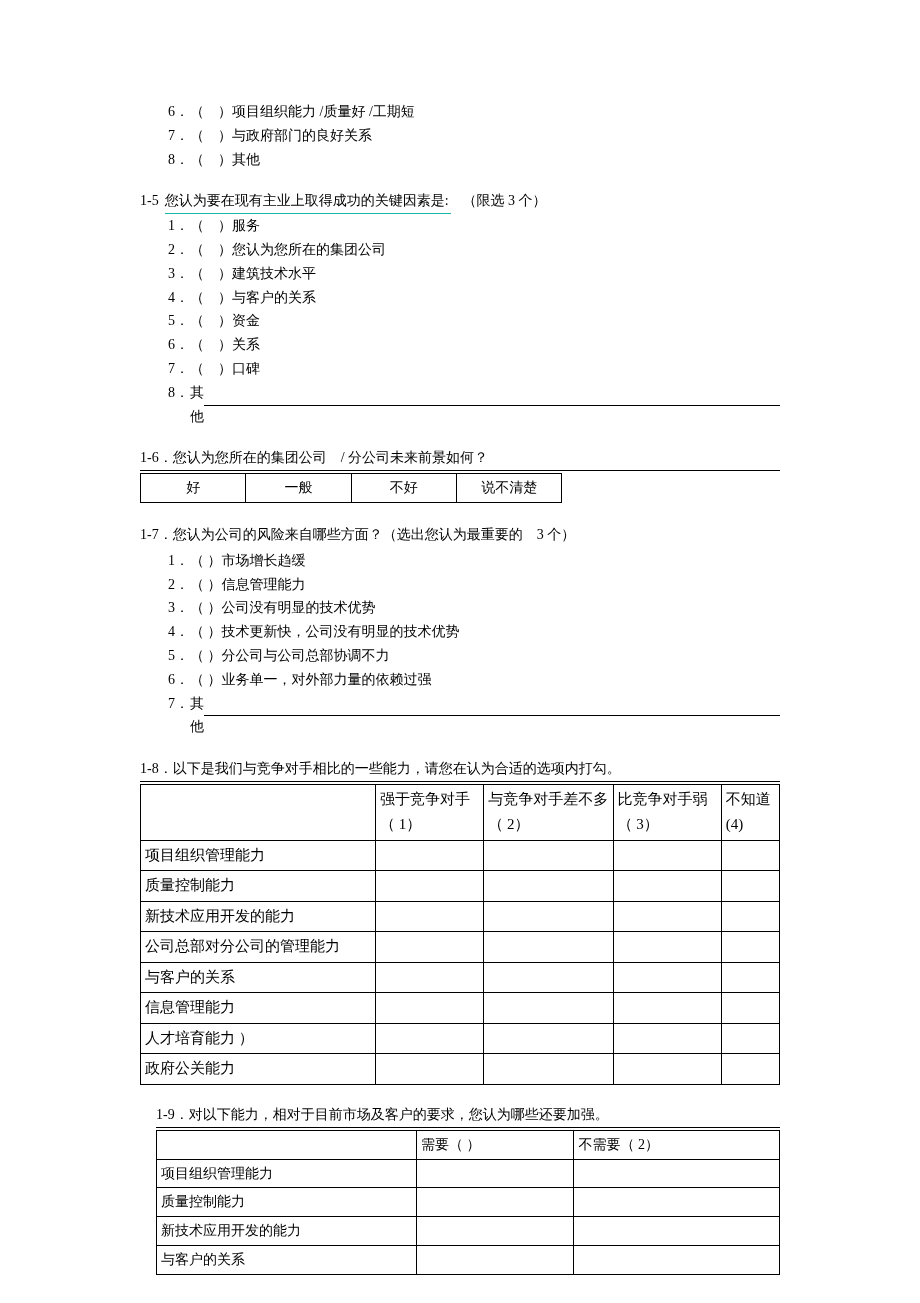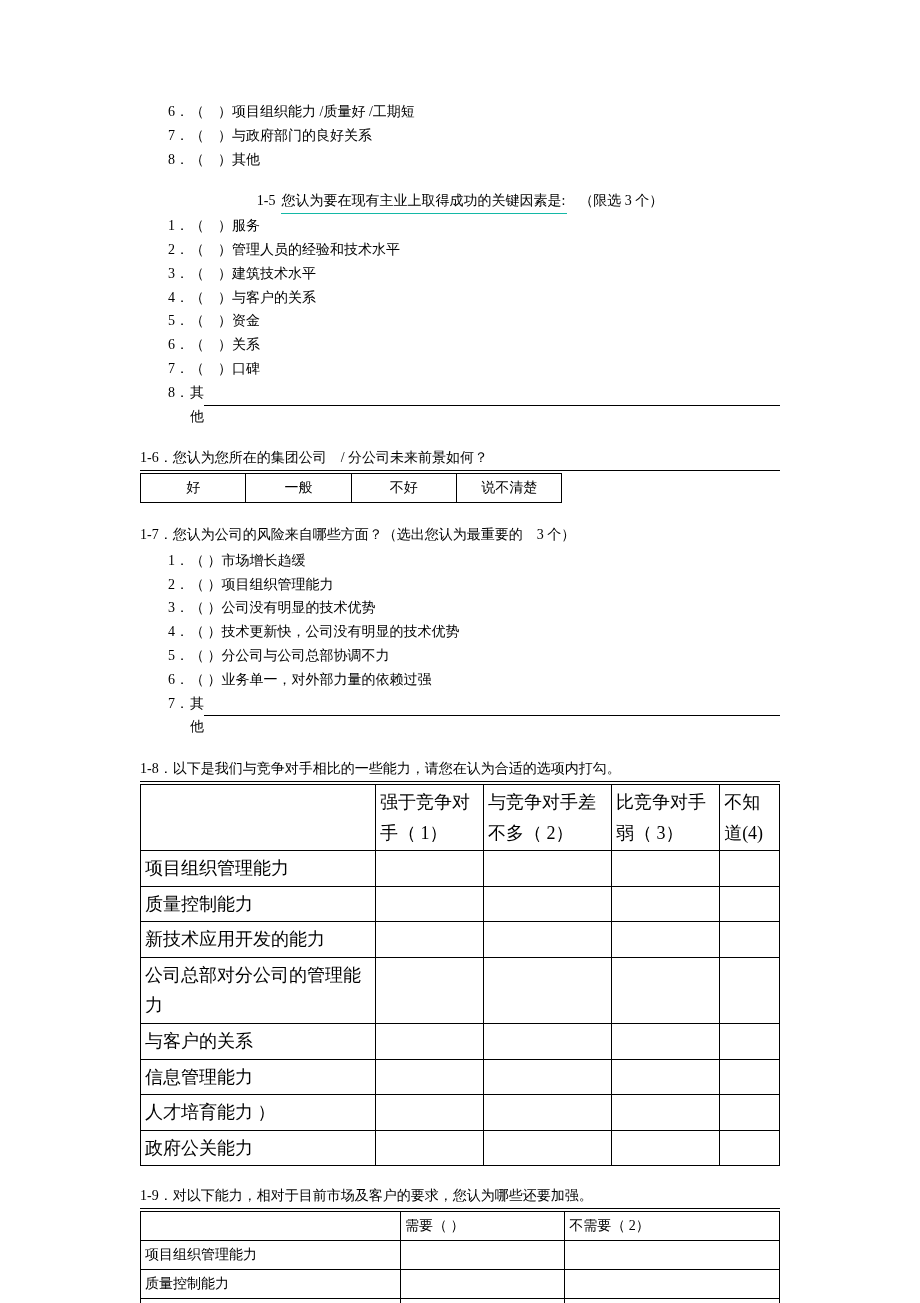--- a/index.html
+++ b/index.html
@@ -17,21 +17,21 @@
     .option-num { min-width: 22px; }
     .option-text { flex: 1; }
     .q-header { margin-bottom: 2px; }
     .underline { border-bottom: 1px solid #000; display: inline-block; }
     .other-underline { border-bottom: 1px solid #000; display: inline-block; width: 100%; }
     .q-block { margin-bottom: 12px; }
     .note-paren { margin-left: 12px; }
     table { border-collapse: collapse; width: 100%; margin-bottom: 18px; }
     td, th { border: 1px solid #000; padding: 2px 4px; font-weight: normal; text-align: left; vertical-align: top; }
     .table-1-6 td { text-align: center; width: 25%; padding: 2px 4px; }
-    .table-1-8 th, .table-1-8 td { font-size: 18px; }
+    .table-1-8 th, .table-1-8 td { font-size: 15px; }
     .table-1-8 .col-label { width: 235px; }
     .table-1-8 .col-opt { text-align: left; }
     .table-1-9 .col-label { width: 260px; }
     .table-1-9 th { text-align: left; font-weight: normal; }
     .flex-row { display: flex; align-items: baseline; }
     .q15-num { display: inline-block; vertical-align: top; }
     .q15-prompt { border-bottom: 1px solid #14b8a6; padding-right: 2px; }
   </style>
 </head>
 <body>
@@ -45,33 +45,33 @@
     <span class="option-num">7．</span>
     <span class="option-text">（　）与政府部门的良好关系</span>
   </div>
   <div class="option-item">
     <span class="option-num">8．</span>
     <span class="option-text">（　）其他</span>
   </div>
 </div>
 
 <div class="q-block">
-  <div class="flex-row" style="align-items:flex-start;justify-content:center;">
+  <div class="flex-row" style="align-items:flex-start;">
     <span class="q15-num" style="margin-right:6px;">1-5</span>
     <span class="q15-prompt">您认为要在现有主业上取得成功的关键因素是:</span>
     <span class="note-paren">（限选 3 个）</span>
   </div>
   <div class="option-list">
     <div class="option-item">
         <span class="option-num">1．</span>
         <span class="option-text">（　）服务</span>
       </div>
     <div class="option-item">
         <span class="option-num">2．</span>
-        <span class="option-text">（　）管理人员的经验和技术水平</span>
+        <span class="option-text">（　）您认为您所在的集团公司</span>
       </div>
     <div class="option-item">
         <span class="option-num">3．</span>
         <span class="option-text">（　）建筑技术水平</span>
       </div>
     <div class="option-item">
         <span class="option-num">4．</span>
         <span class="option-text">（　）与客户的关系</span>
       </div>
     <div class="option-item">
@@ -110,21 +110,21 @@
 
 <div class="q-block" style="margin-top:20px;">
   <div class="q-header">1-7．您认为公司的风险来自哪些方面？（选出您认为最重要的　3 个）</div>
   <div class="option-list">
     <div class="option-item">
         <span class="option-num">1．</span>
         <span class="option-text">（ ）市场增长趋缓</span>
       </div>
     <div class="option-item">
         <span class="option-num">2．</span>
-        <span class="option-text">（ ）项目组织管理能力</span>
+        <span class="option-text">（ ）信息管理能力</span>
       </div>
     <div class="option-item">
         <span class="option-num">3．</span>
         <span class="option-text">（ ）公司没有明显的技术优势</span>
       </div>
     <div class="option-item">
         <span class="option-num">4．</span>
         <span class="option-text">（ ）技术更新快，公司没有明显的技术优势</span>
       </div>
     <div class="option-item">
@@ -207,21 +207,21 @@
           <td class="col-label">政府公关能力</td>
           <td></td>
           <td></td>
           <td></td>
           <td></td>
         </tr>
   </tbody>
     </table>
 </div>
 
-<div class="q-block" style="margin-top:16px;">
+<div class="q-block" style="margin-top:16px;margin-left:16px;">
   <div class="q-header underline" style="display:block;">1-9．对以下能力，相对于目前市场及客户的要求，您认为哪些还要加强。</div>
   <table class="table-1-9">
     <tbody>
         <tr>
       <th class="col-label"></th>
       <th>需要（ ）</th>
       <th>不需要（ 2）</th>
     </tr>
     <tr>
           <td class="col-label">项目组织管理能力</td>

